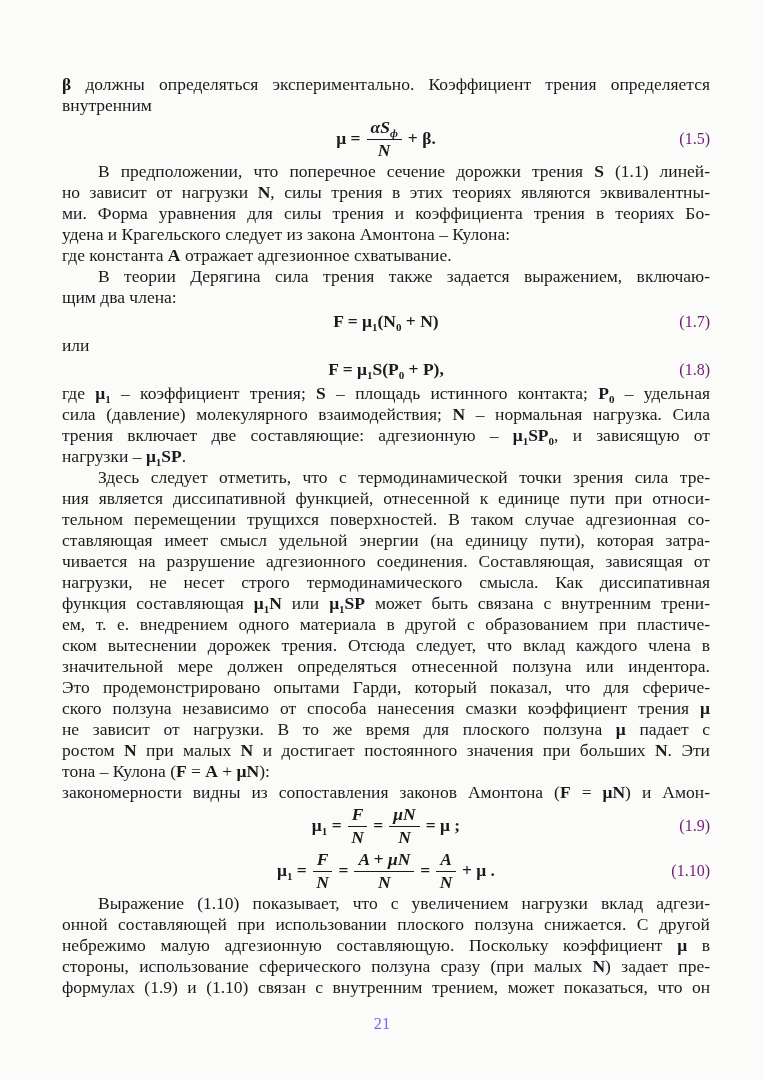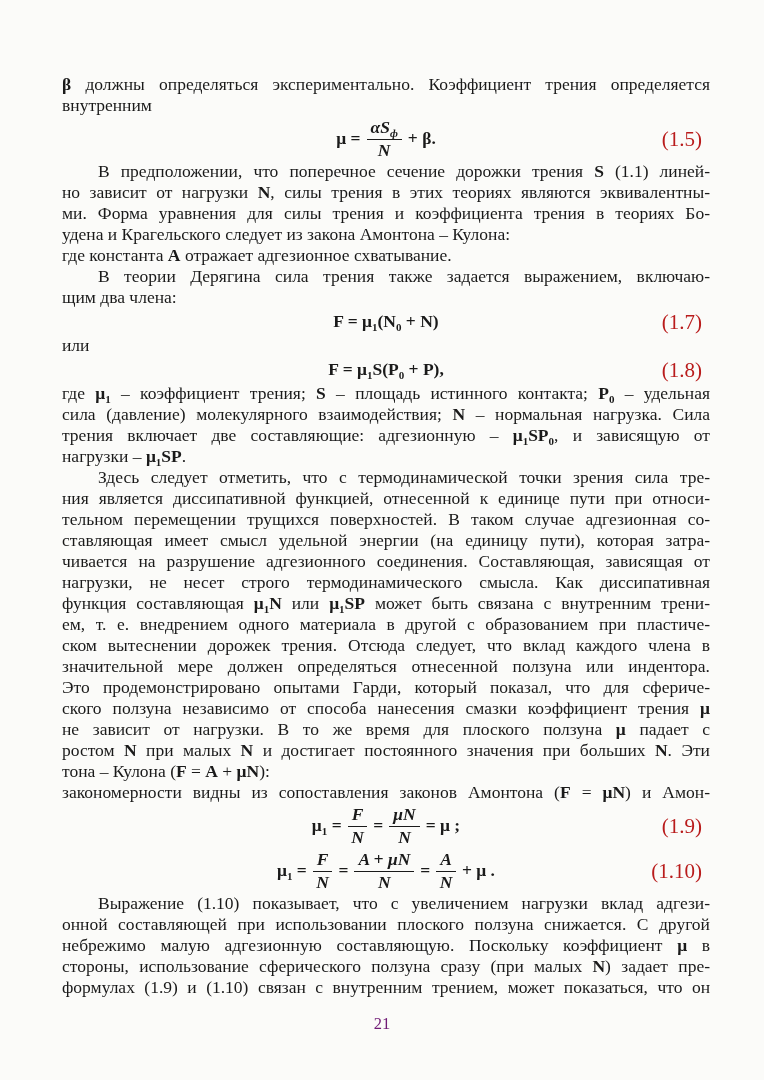--- a/index.html
+++ b/index.html
@@ -71,35 +71,35 @@
     display: block;
     border-bottom: 1.6px solid #1a1a1a;
     padding: 1px 4px 2px;
   }
   .frac .den {
     display: block;
     padding-top: 2px;
   }
   .eqnum {
     position: absolute;
-    right: 8px;
+    right: 0;
     top: 50%;
     transform: translateY(-50%);
     font-weight: normal;
-    font-size: 21px;
-    color: #b91c1c;
+    font-size: 16px;
+    color: #701a75;
   }
   .pagenum {
     position: absolute;
     left: 0;
     top: 1014px;
     width: 100%;
     text-align: center;
     font-size: 16.5px;
-    color: #701a75;
+    color: #8b5cf6;
   }
 </style>
 </head>
 <body>
 
 <div class="page">
   <div id="content" class="content">
       <div class="para">
         <div class="line"><b>β</b> должны определяться экспериментально. Коэффициент трения определяется</div>
         <div class="line nolast">внутренним</div>

